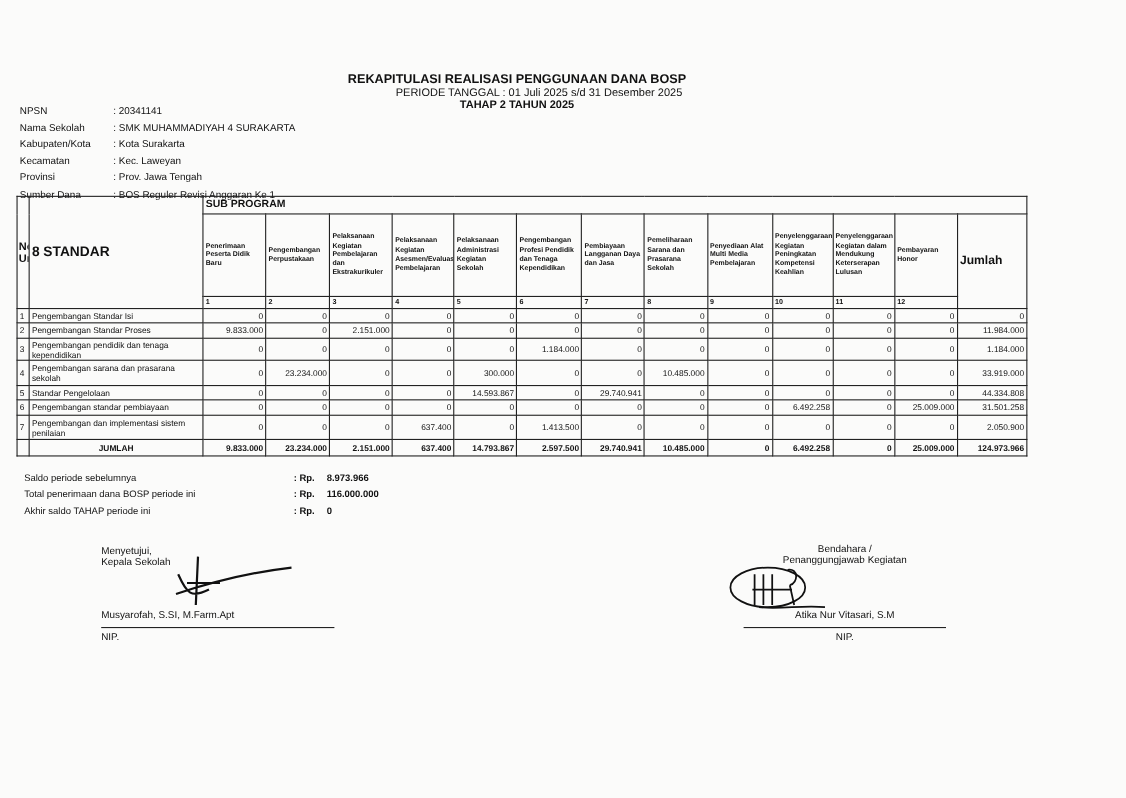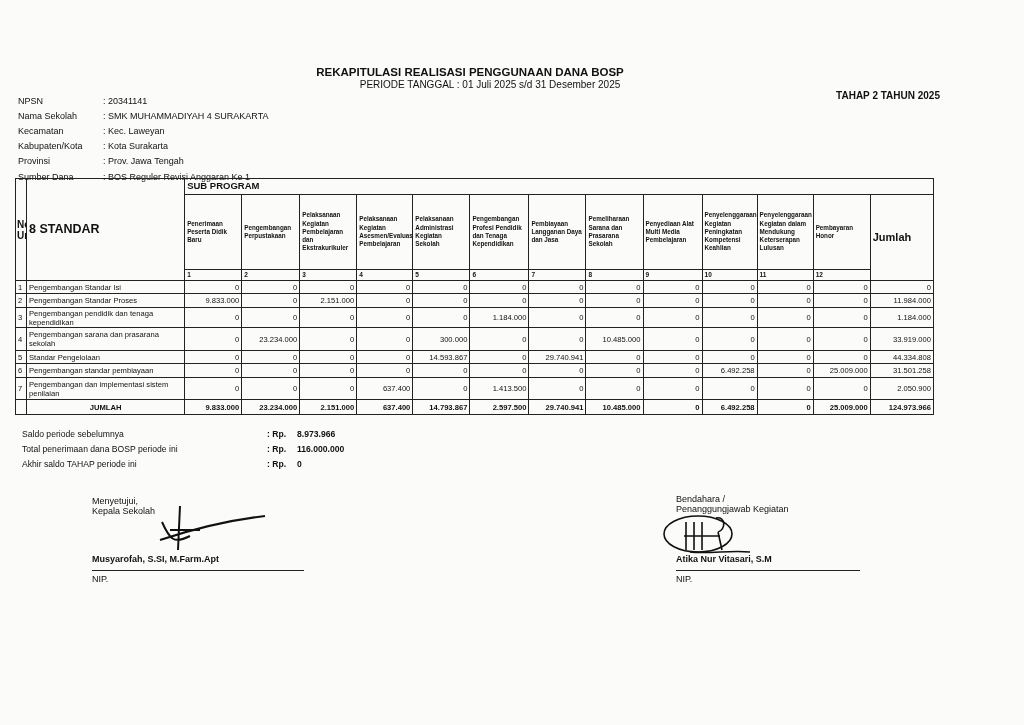--- a/index.html
+++ b/index.html
@@ -4,21 +4,21 @@
 <style>
   html, body { margin: 0; padding: 0; }
   body {
     width: 1024px; height: 725px; position: relative; overflow: hidden;
     background: #fbfbfa; color: #111;
     font-family: "Liberation Sans", sans-serif;
   }
   .title-block { position: absolute; top: 66px; left: 0; width: 940px; text-align: center; }
   .title-block .t1 { font-weight: bold; font-size: 11.5px; line-height: 13px; padding-left: 0; }
   .title-block .t2 { font-weight: normal; font-size: 10px; line-height: 11px; margin-left: 40px; }
-  .title-block .t3 { font-weight: bold; font-size: 10px; line-height: 11px; text-align: right; }
+  .title-block .t3 { font-weight: bold; font-size: 10px; line-height: 11px; }
 
   .info { position: absolute; left: 18px; top: 93px; font-size: 9px; }
   .info .row { height: 15.2px; display: flex; align-items: center; }
   .info .lbl { width: 85px; }
   .info .val { }
 
   table.rek {
     position: absolute; left: 15px; top: 178px;
     border-collapse: collapse; table-layout: fixed;
     width: 919px; font-size: 7.6px;
@@ -39,23 +39,23 @@
   tr.total td.name { text-align: center; }
 
   .summary { position: absolute; left: 22px; top: 426px; font-size: 8.6px; }
   .summary .row { height: 15.3px; display: flex; align-items: center; }
   .summary .lbl { width: 232px; }
   .summary .val { font-weight: bold; }
   .summary .val .rp { display: inline-block; width: 30px; margin-left: 13px; }
 
   .sign { position: absolute; font-size: 9px; }
   .sign .line { border-top: 1px solid #222; margin-top: 6px; }
-  .sign .name { font-weight: bold; }
+  .sign .name { font-weight: normal; }
   .sig-left { left: 92px; top: 496px; width: 212px; }
-  .sig-right { left: 676px; top: 494px; width: 184px; }
+  .sig-right { left: 676px; top: 494px; width: 184px; text-align: center; }
   svg.scribble { position: absolute; }
 </style>
 </head>
 <body>
 
 <div class="title-block">
   <div class="t1">REKAPITULASI REALISASI PENGGUNAAN DANA BOSP</div>
   <div class="t2">PERIODE TANGGAL : 01 Juli 2025 s/d 31 Desember 2025</div>
   <div class="t3">TAHAP 2 TAHUN 2025</div>
 </div>
@@ -63,26 +63,26 @@
 <div class="info">
   <div class="row">
       <span class="lbl">NPSN</span>
       <span class="val">: 20341141</span>
     </div>
   <div class="row">
       <span class="lbl">Nama Sekolah</span>
       <span class="val">: SMK MUHAMMADIYAH 4 SURAKARTA</span>
     </div>
   <div class="row">
+      <span class="lbl">Kabupaten/Kota</span>
+      <span class="val">: Kota Surakarta</span>
+    </div>
+  <div class="row">
       <span class="lbl">Kecamatan</span>
       <span class="val">: Kec. Laweyan</span>
-    </div>
-  <div class="row">
-      <span class="lbl">Kabupaten/Kota</span>
-      <span class="val">: Kota Surakarta</span>
     </div>
   <div class="row">
       <span class="lbl">Provinsi</span>
       <span class="val">: Prov. Jawa Tengah</span>
     </div>
   <div class="row">
       <span class="lbl">Sumber Dana</span>
       <span class="val">: BOS Reguler Revisi Anggaran Ke 1</span>
     </div>
 </div>

